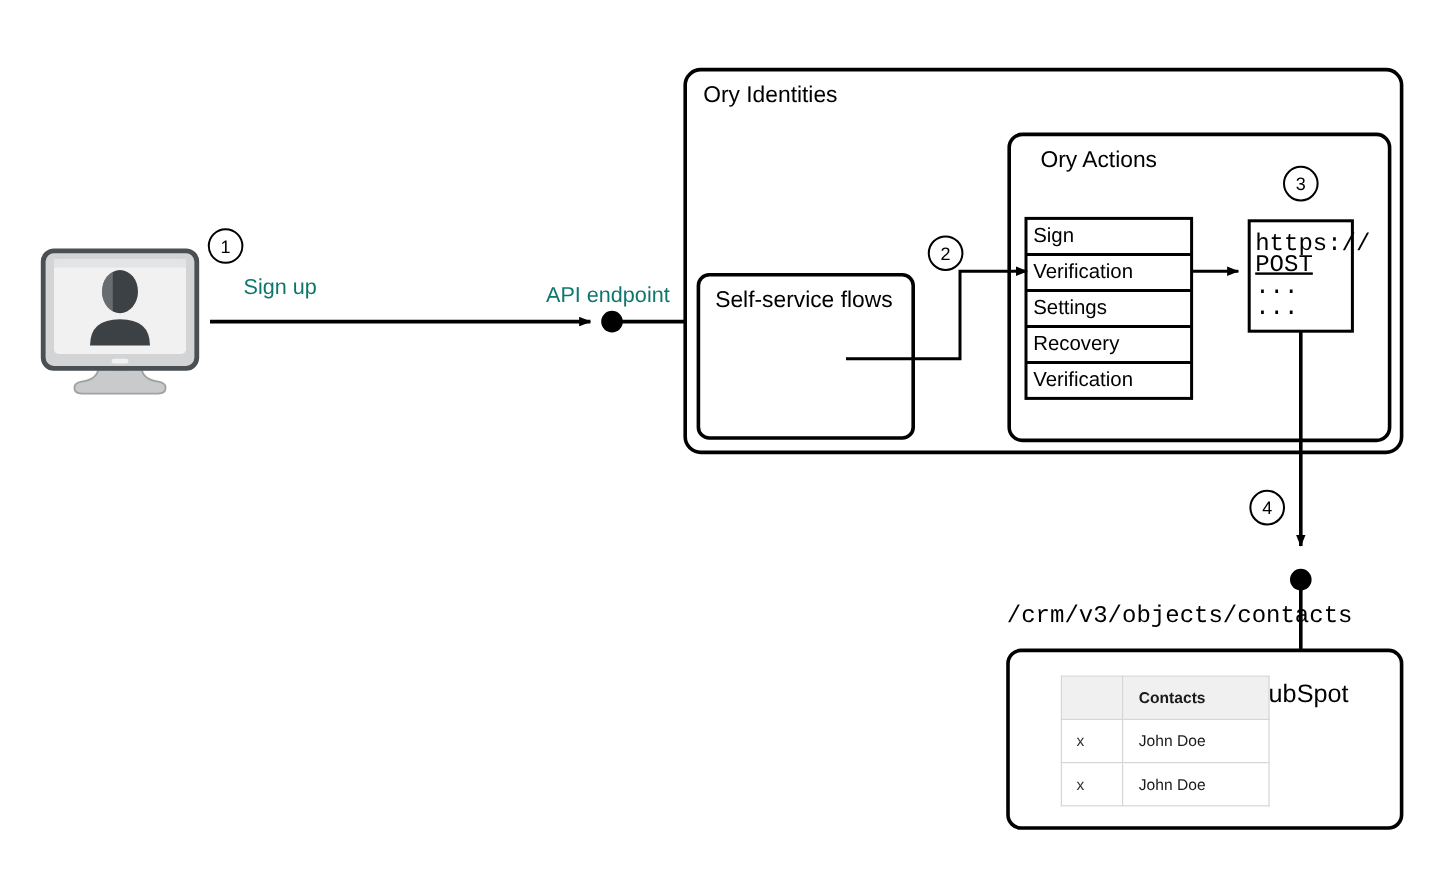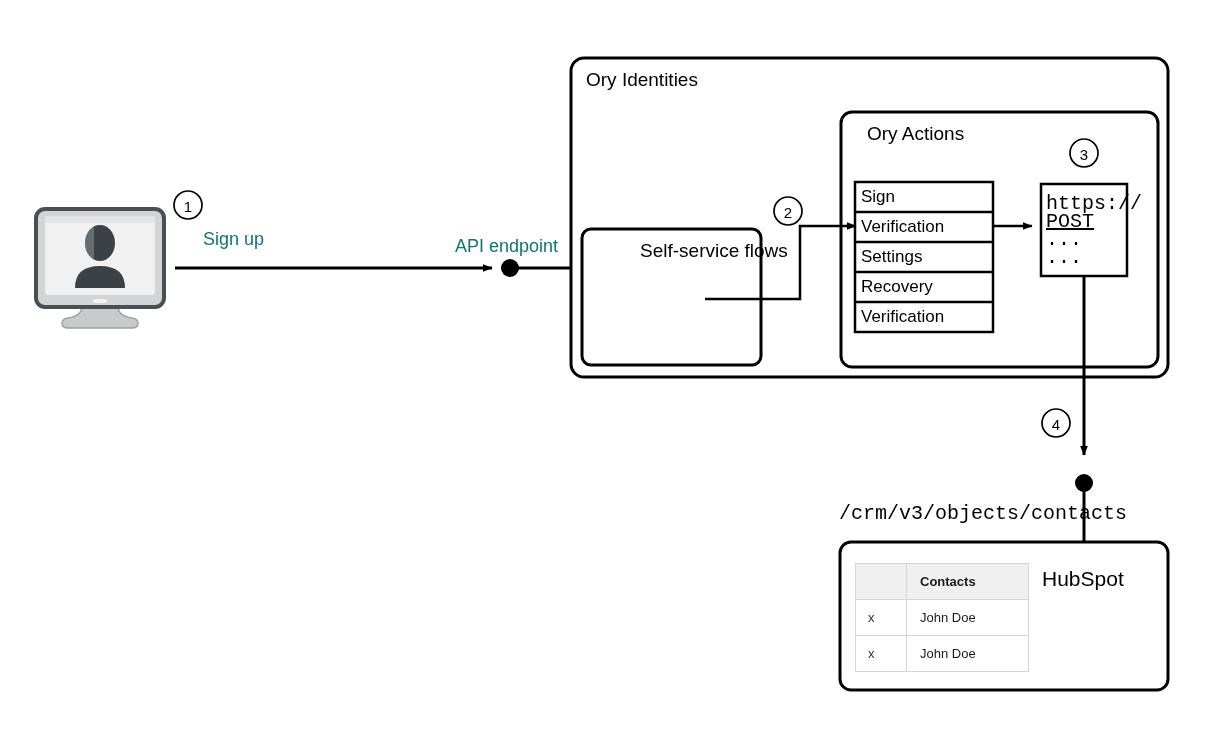--- a/index.html
+++ b/index.html
@@ -59,20 +59,21 @@
     fill: #000;
     text-anchor: middle;
     dominant-baseline: central;
   }
   .hub-table {
     position: absolute;
     border-collapse: collapse;
     font-family: "Liberation Sans", sans-serif;
     font-size: 13px;
     background: #ffffff;
+    margin-left: 29px;
   }
   .hub-table td, .hub-table th {
     border: 1px solid #d6d6d6;
     padding: 0;
     height: 35px;
     vertical-align: middle;
     font-weight: normal;
     text-align: left;
   }
   .hub-table th {
@@ -172,21 +173,21 @@
       <text class="badge-num" x="1056" y="424">4</text>
     </g>
   </svg>
 
   <div class="txt label-sans" style="left:203px; top:230px;">Sign up</div>
   <div class="txt label-sans" style="left:455px; top:237px;">API endpoint</div>
   <div class="txt label-mono" style="left:839px; top:504px;">/crm/v3/objects/contacts</div>
 
   <div class="txt box-title" style="left:586px; top:70px;">Ory Identities</div>
   <div class="txt box-title" style="left:867px; top:124px;">Ory Actions</div>
-  <div class="txt box-title" style="left:596px; top:241px;margin-left:44px;">Self-service flows</div>
+  <div class="txt box-title" style="left:596px; top:241px;">Self-service flows</div>
   <div class="txt box-title" style="left:1042px; top:568px; font-size:21px;">HubSpot</div>
 
   <div class="txt flow-item-label" style="left:861px; top:188px;">Sign</div>
   <div class="txt flow-item-label" style="left:861px; top:218px;">Verification</div>
   <div class="txt flow-item-label" style="left:861px; top:248px;">Settings</div>
   <div class="txt flow-item-label" style="left:861px; top:278px;">Recovery</div>
   <div class="txt flow-item-label" style="left:861px; top:308px;text-align:center;">Verification</div>
 
   <div class="txt label-mono" style="left:1046px; top:194px;">https://</div>
   <div class="txt label-mono" style="left:1046px; top:212px;text-decoration:underline;">POST</div>

